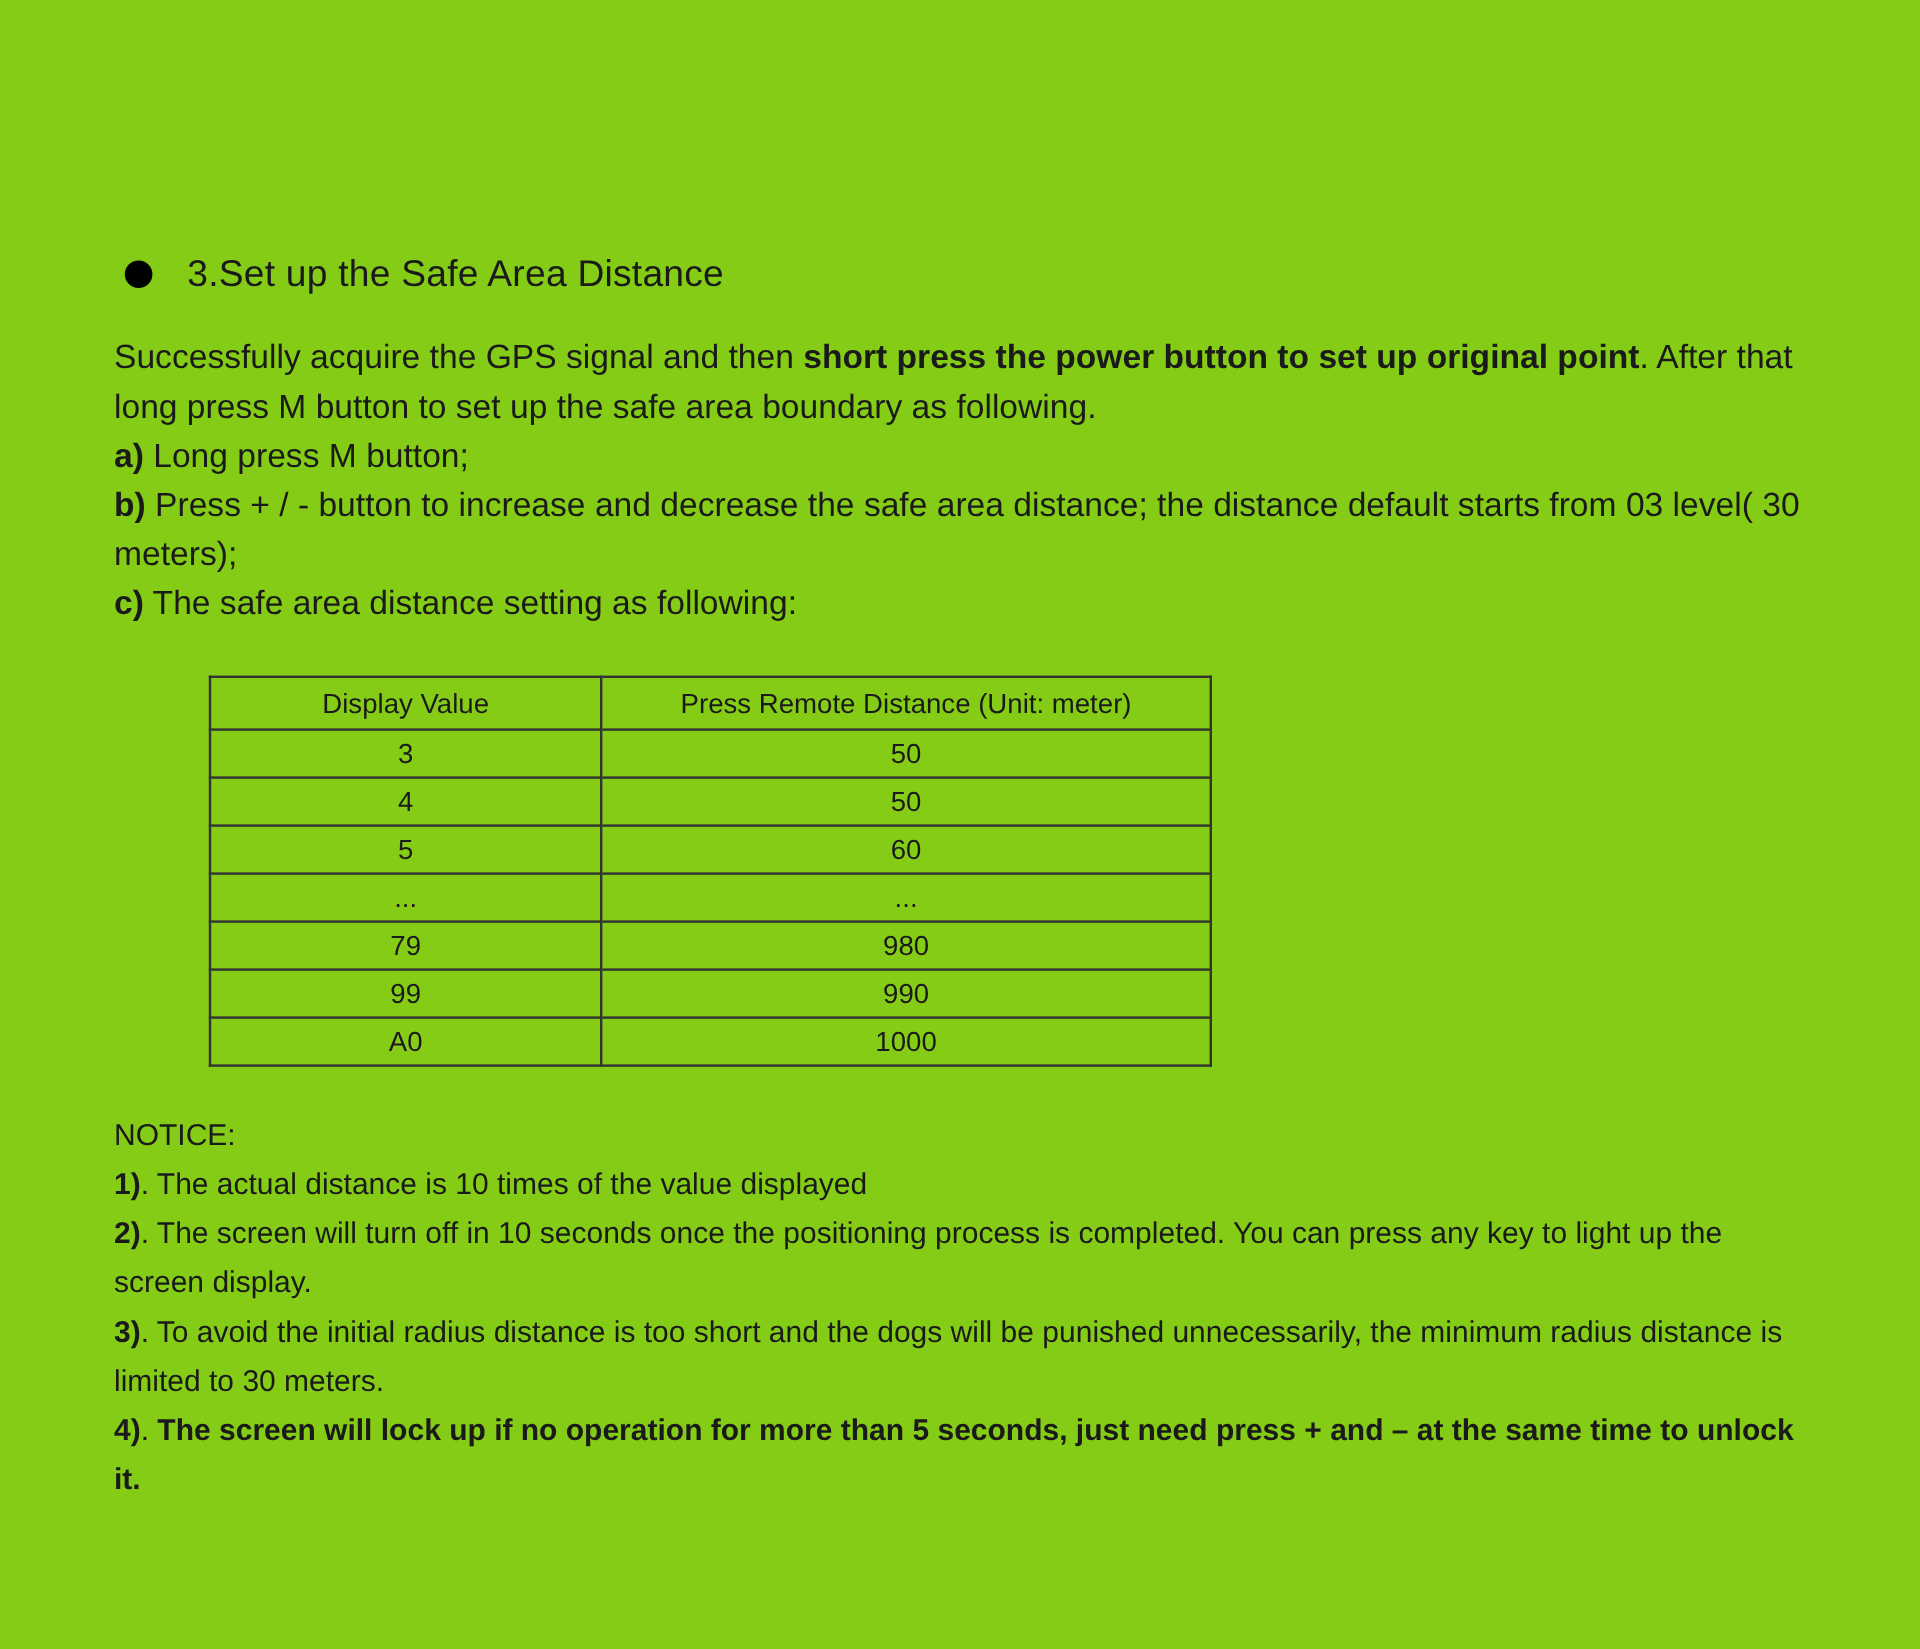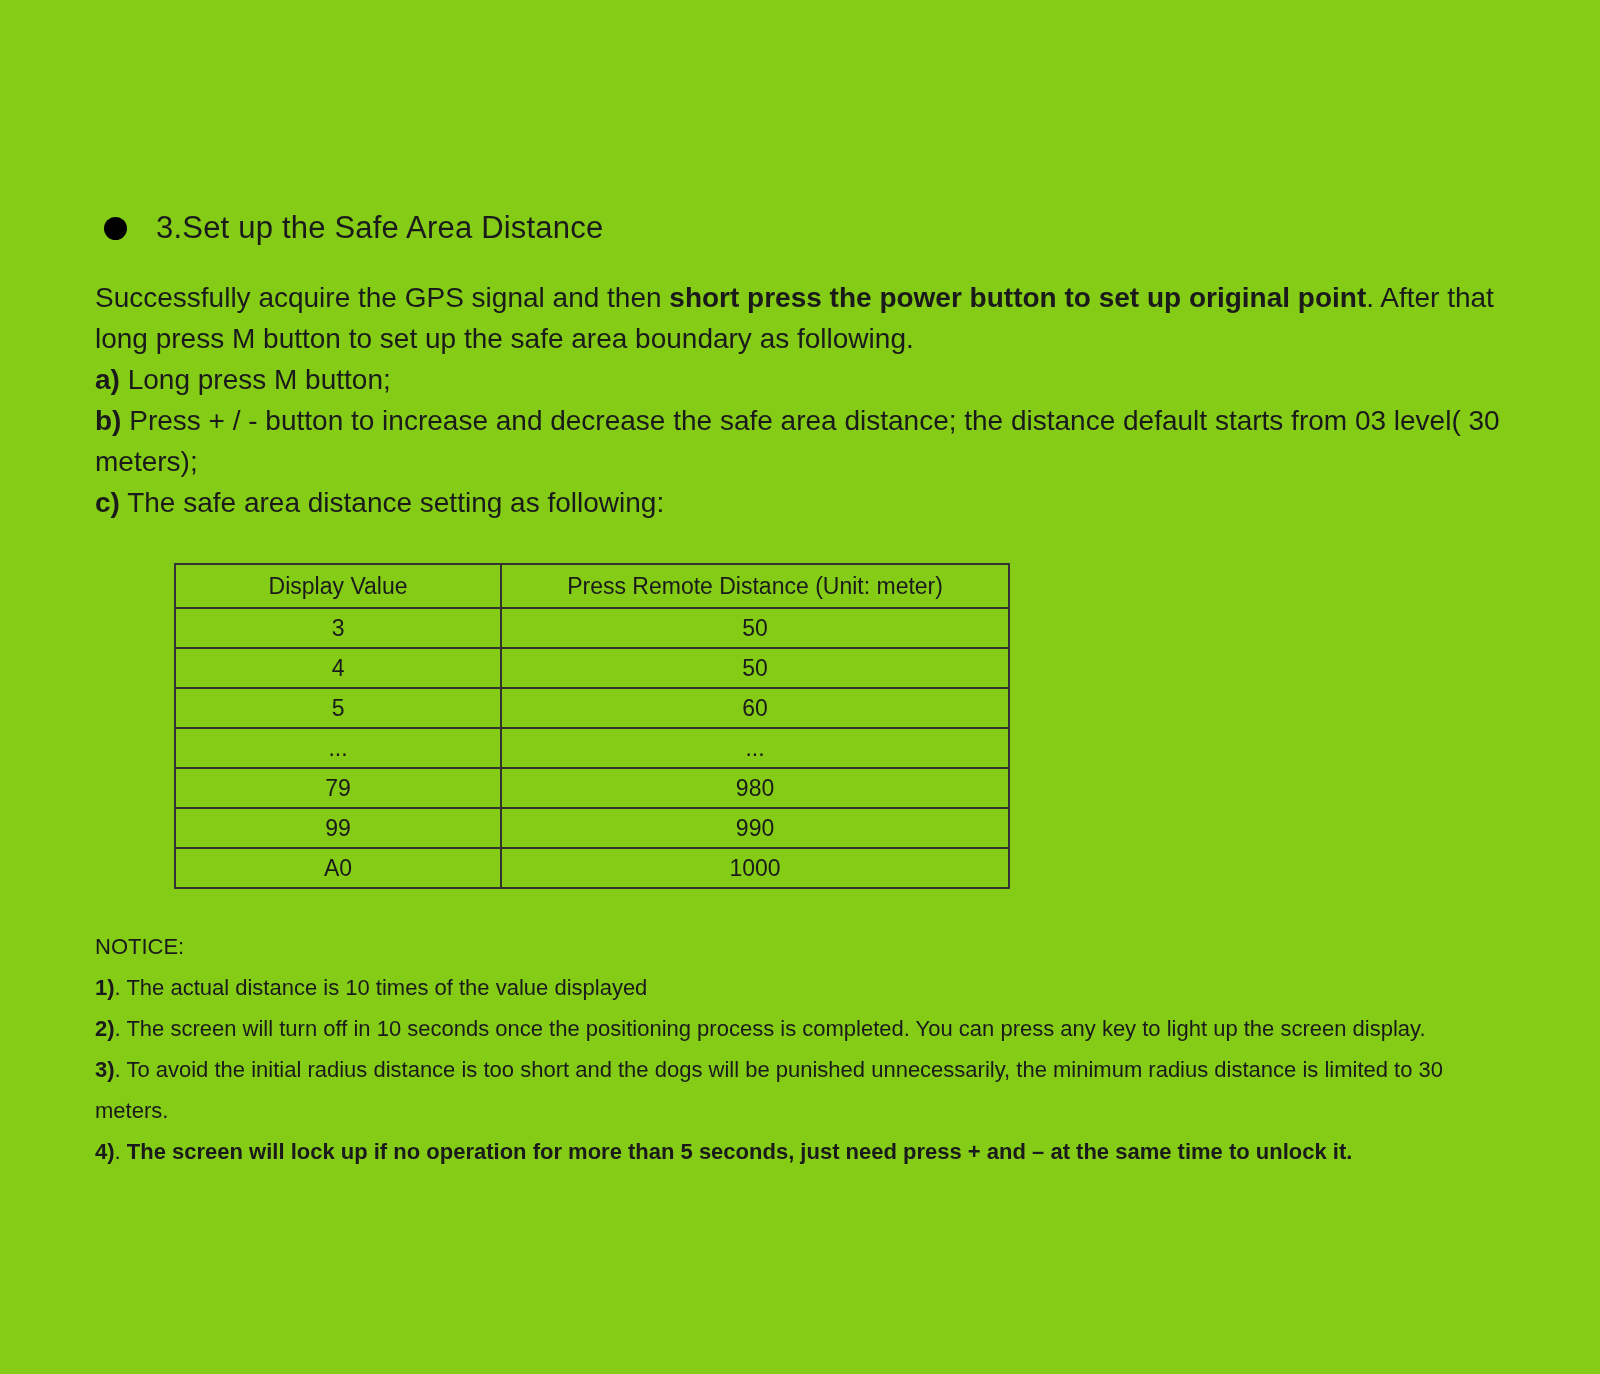--- a/index.html
+++ b/index.html
@@ -60,21 +60,21 @@
     border: 2px solid #333333;
     text-align: center;
     vertical-align: middle;
     font-weight: normal;
     height: 40px;
     padding: 0 4px;
   }
   table.dist-table th { height: 44px; }
   .notice-block {
     margin-top: 37px;
-    font-size: 22px;
+    font-size: 25px;
     line-height: 41px;
   }
 </style>
 </head>
 <body>
 
 <div class="page">
   <div class="content">
 
     <div class="heading-row">

